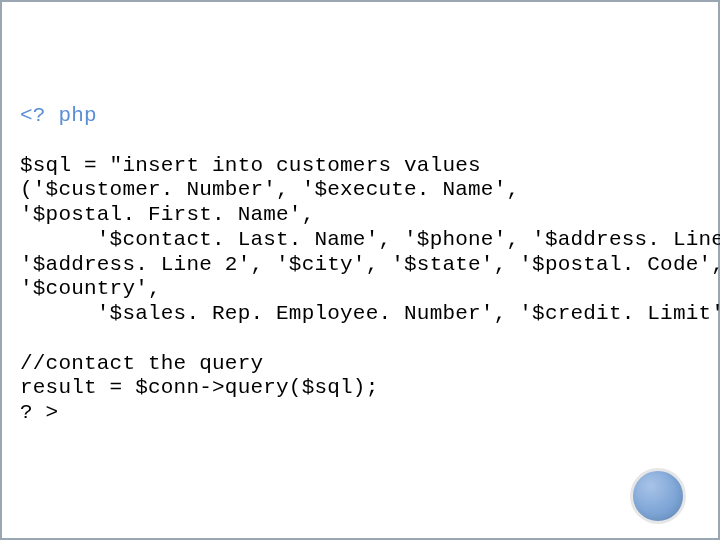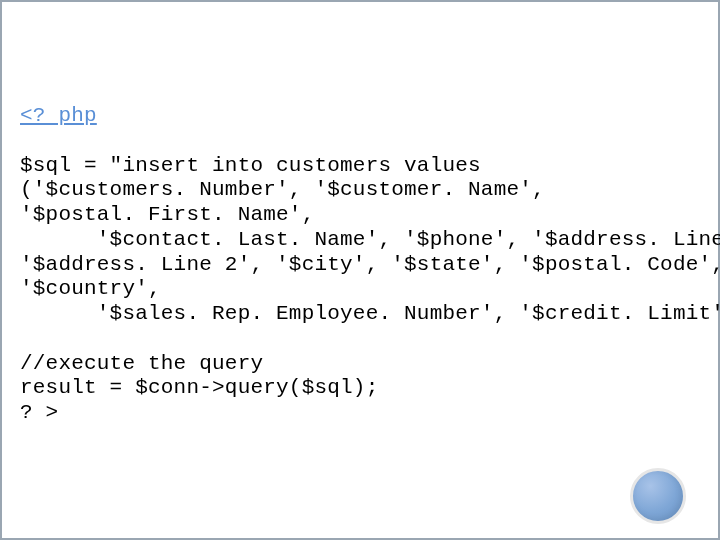--- a/index.html
+++ b/index.html
@@ -25,21 +25,20 @@
     top: 102px;
     width: 684px;
     font-size: 21px;
     line-height: 1.18;
     letter-spacing: 0.2px;
     color: #000000;
     white-space: pre;
   }
   .open-tag {
     color: #5a8fd6;
-    text-decoration: underline;
   }
   .indent {
     display: inline-block;
   }
   .decor-circle {
     position: absolute;
     right: 32px;
     bottom: 14px;
     width: 50px;
     height: 50px;
@@ -50,25 +49,25 @@
   }
 </style>
 </head>
 <body>
 
 <div class="slide">
 
   <div class="code-block"><span class="open-tag">&lt;? php</span>
 <span></span>
 <span>$sql = "insert into customers values</span>
-<span>('$customers. Number', '$customer. Name',</span>
+<span>('$customer. Number', '$execute. Name',</span>
 <span>'$postal. First. Name',</span>
 <span class="indent">      </span><span>'$contact. Last. Name', '$phone', '$address. Line 1',</span>
 <span>'$address. Line 2', '$city', '$state', '$postal. Code',</span>
 <span>'$country',</span>
 <span class="indent">      </span><span>'$sales. Rep. Employee. Number', '$credit. Limit')";</span>
 <span></span>
-<span>//execute the query</span>
+<span>//contact the query</span>
 <span>result = $conn-&gt;query($sql);</span>
 <span>? &gt;</span></div>
 
   <div class="decor-circle"></div>
 </div>
 
 </body></html>

